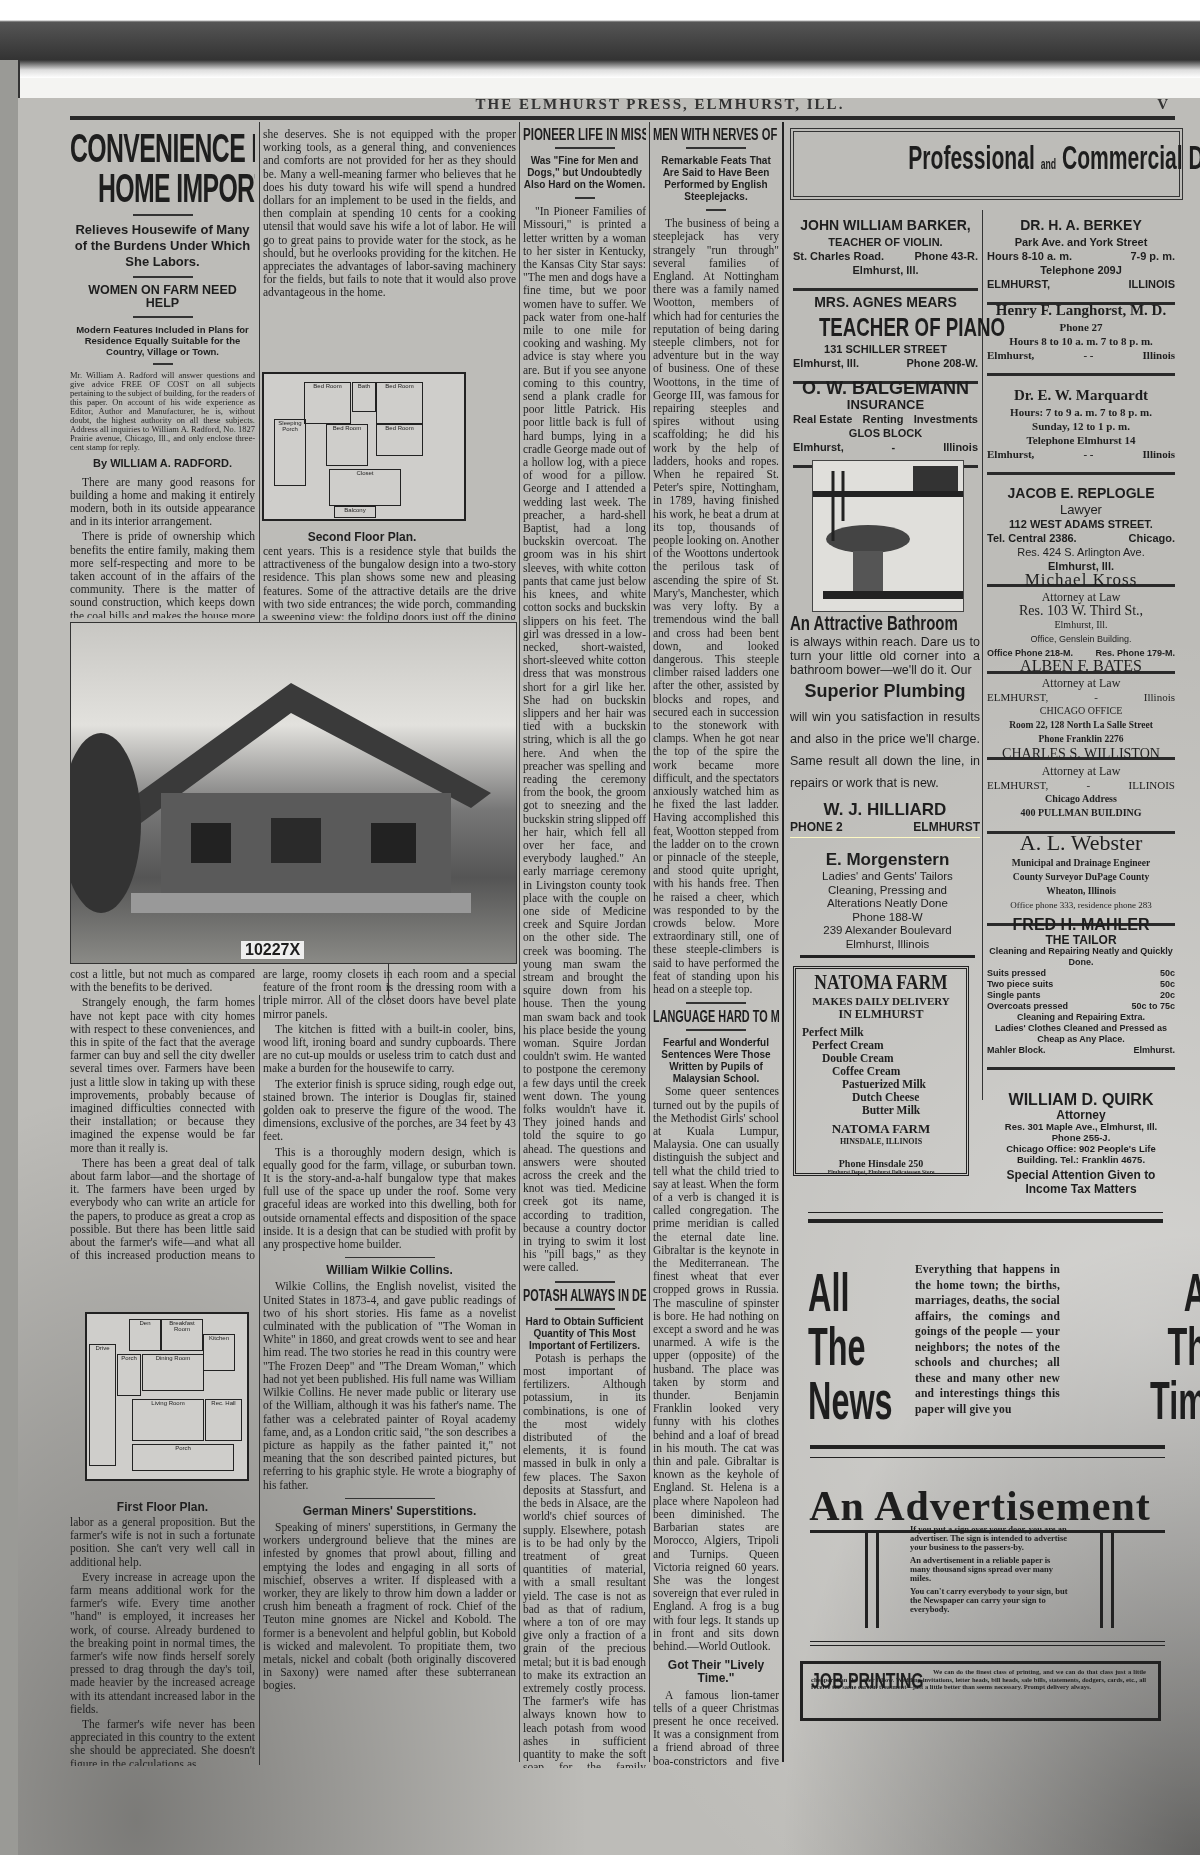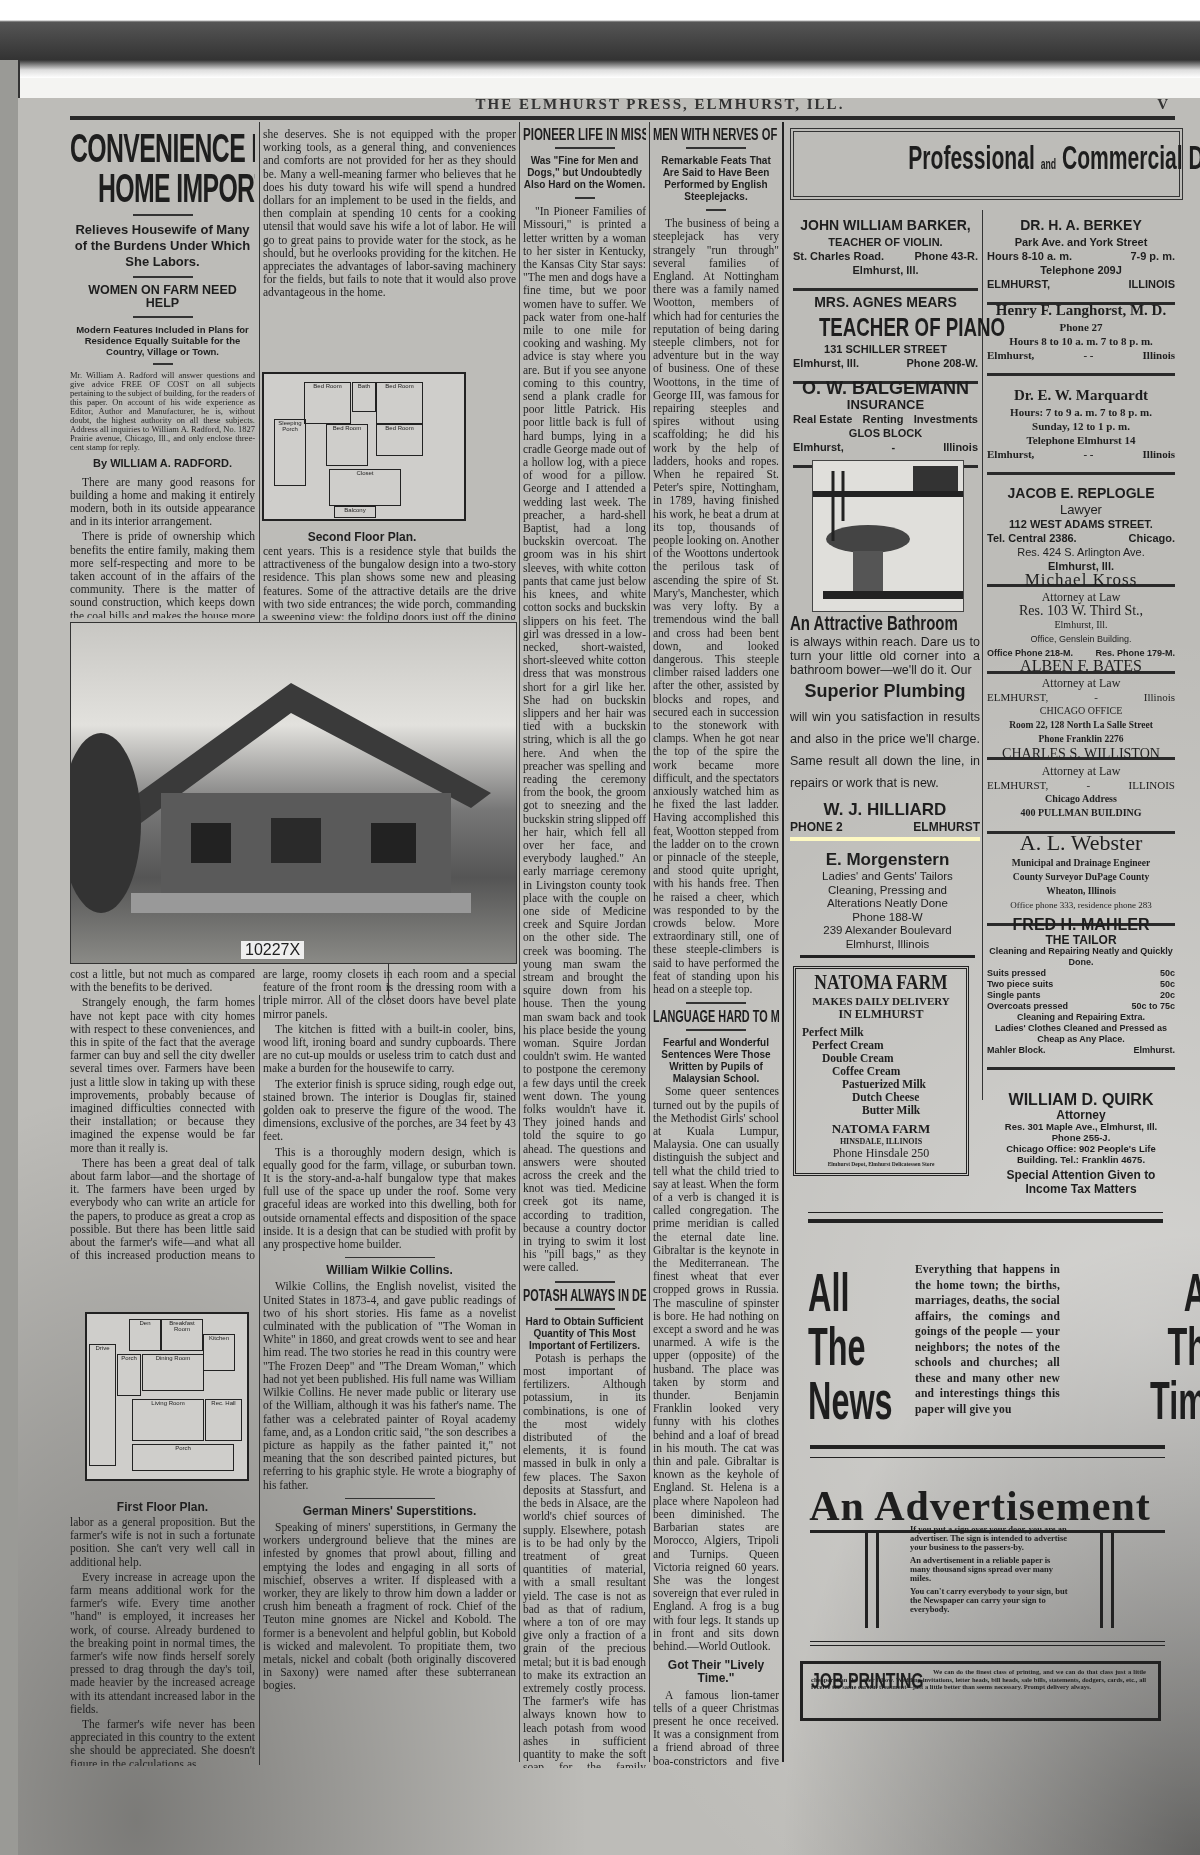--- a/index.html
+++ b/index.html
@@ -101,21 +101,21 @@
 <div class="art" style="left:70px;top:622px;width:445px;height:340px;background:linear-gradient(#c8c7c3 0,#e2e1dd 30%,#777 55%,#555 75%,#8a8a86 100%);">
   <svg width="445" height="340" viewBox="0 0 445 340">
     <polygon points="40,190 220,60 420,170 400,185 220,90 70,200" fill="#3a3a3a"></polygon>
     <rect x="90" y="170" width="290" height="110" fill="#5a5a5a"></rect>
     <rect x="120" y="200" width="40" height="40" fill="#222"></rect>
     <rect x="200" y="195" width="50" height="45" fill="#2a2a2a"></rect>
     <rect x="300" y="200" width="45" height="40" fill="#222"></rect>
     <rect x="60" y="270" width="340" height="20" fill="#999"></rect>
     <ellipse cx="30" cy="200" rx="40" ry="90" fill="#333"></ellipse>
   </svg>
-  <div style="position:absolute;left:170px;top:318px;background:#eee;font-family:'Liberation Sans',sans-serif;font-weight:normal;font-size:16px;padding:0 4px;">10227X</div>
+  <div style="position:absolute;left:170px;top:318px;background:#eee;font-family:'Liberation Sans',sans-serif;font-weight:bold;font-size:16px;padding:0 4px;">10227X</div>
 </div>
 
 <div class="col" style="left:70px;top:968px;width:185px;height:295px;">
   <p style="text-indent:0">cost a little, but not much as compared with the benefits to be derived.</p>
   <p>Strangely enough, the farm homes have not kept pace with city homes with respect to these conveniences, and this in spite of the fact that the average farmer can buy and sell the city dweller several times over. Farmers have been just a little slow in taking up with these improvements, probably because of imagined difficulties connected with their installation; or because they imagined the expense would be far more than it really is.</p>
   <p>There has been a great deal of talk about farm labor—and the shortage of it. The farmers have been urged by everybody who can write an article for the papers, to produce as great a crop as possible. But there has been little said about the farmer's wife—and what all of this increased production means to her.</p>
 
 </div>
 <div class="plan" style="left:85px;top:1312px;width:160px;height:165px;">
   <div class="rm" style="left:42px;top:5px;width:30px;height:30px;">Den</div>
@@ -229,21 +229,21 @@
     <rect x="10" y="130" width="140" height="8" fill="#222"></rect>
     <path d="M20 10 L20 80 M30 10 L30 60" stroke="#222" stroke-width="3"></path>
   </svg>
 </div>
 <div style="position:absolute;left:790px;top:612px;width:190px;font-family:'Liberation Sans',sans-serif;">
   <div style="font-size:20px;font-weight:bold;white-space:nowrap;transform:scaleX(.75);transform-origin:left;">An Attractive Bathroom</div>
   <div style="font-size:12.5px;line-height:14px;text-align:justify;">is always within reach. Dare us to turn your little old corner into a bathroom bower—we'll do it. Our</div>
   <div style="font-size:18px;font-weight:bold;text-align:center;margin:4px 0;">Superior Plumbing</div>
   <div style="font-size:12.5px;line-height:22px;text-align:justify;">will win you satisfaction in results and also in the price we'll charge. Same result all down the line, in repairs or work that is new.</div>
   <div style="font-size:17px;font-weight:bold;text-align:center;margin-top:6px;">W. J. HILLIARD</div>
-  <div style="display:flex;justify-content:space-between;font-weight:bold;font-size:12px;border-bottom:4px solid #fef9c3;padding-bottom:3px;">
+  <div style="display:flex;justify-content:space-between;font-weight:bold;font-size:12px;border-bottom:1px solid #fef9c3;padding-bottom:3px;">
       <span>PHONE 2</span>
       <span>ELMHURST</span>
     </div>
 </div>
 
 <div style="position:absolute;left:800px;top:850px;width:175px;text-align:center;font-family:'Liberation Sans',sans-serif;border-bottom:3px solid #222;padding-bottom:4px;">
   <div style="font-size:17px;font-weight:bold;">E. Morgenstern</div>
   <div style="font-size:11.5px;line-height:13.5px;">
     <div>Ladies' and Gents' Tailors</div>
     <div>Cleaning, Pressing and</div>
@@ -262,21 +262,21 @@
     <div style="text-align:left;padding-left:6px;">Perfect Milk</div>
     <div style="text-align:left;padding-left:16px;">Perfect Cream</div>
     <div style="text-align:left;padding-left:26px;">Double Cream</div>
     <div style="text-align:left;padding-left:36px;">Coffee Cream</div>
     <div style="text-align:left;padding-left:46px;">Pastuerized Milk</div>
     <div style="text-align:left;padding-left:56px;">Dutch Cheese</div>
     <div style="text-align:left;padding-left:66px;">Butter Milk</div>
   </div>
   <div style="font-size:13px;font-weight:bold;margin-top:4px;">NATOMA FARM</div>
   <div style="font-size:8px;font-weight:bold;">HINSDALE, ILLINOIS</div>
-  <div style="font-size:12px;font-weight:normal;">Phone Hinsdale 250</div>
+  <div style="font-size:10px;font-weight:bold;margin-top:12px;">Phone Hinsdale 250</div>
   <div style="font-size:5.5px;font-weight:bold;">Elmhurst Depot, Elmhurst Delicatessen Store</div>
 </div>
 
 <div class="card" style="left:987px;top:215px;width:188px;">
   <div class="nm">DR. H. A. BERKEY</div>
   <div style="font-weight:bold;">Park Ave. and York Street</div>
   <div class="row">
       <span>Hours 8-10 a. m.</span>
       <span>7-9 p. m.</span>
     </div>

